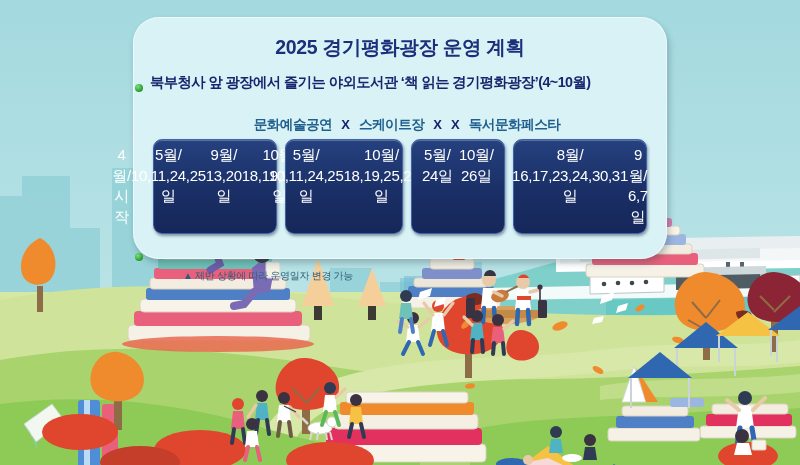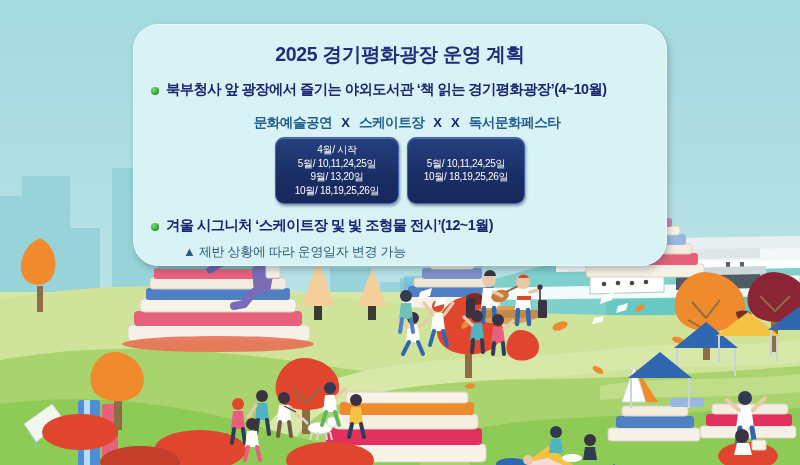--- a/index.html
+++ b/index.html
@@ -8,83 +8,83 @@
     font-family:"Liberation Sans","DejaVu Sans",sans-serif;
     background:#a8dbe0;
     position:relative;
   }
 
   
   #scene { position:absolute; inset:0; width:800px; height:465px; }
 
   
   .panel {
-    position:absolute; left:133px; top:24px; width:534px; height:242px;
+    position:absolute; left:133px; top:17px; width:534px; height:242px;
     background:#d9f2f5;
     border-radius:26px;
     box-shadow:2px 4px 6px rgba(40,70,80,.30), 0 0 0 1px rgba(255,255,255,.55) inset;
     z-index:5;
   }
   .panel-title {
     text-align:center;
     color:#1b2f7a;
     font-size:19.5px;
     font-weight:bold;
     letter-spacing:-0.3px;
     padding-top:17px;
   }
   .bullet-row {
-    display:flex; align-items:flex-start; gap:7px;
-    padding-left:18px;
+    display:flex; align-items:flex-end; gap:7px;
+    padding-left:2px;
     margin-top:13px;
   }
   .dot {
     width:8px; height:8px; border-radius:50%;
     background:radial-gradient(circle at 35% 32%, #7ede7e 0%, #31a431 60%, #1d7a20 100%);
     margin-top:6px; flex:0 0 auto;
   }
   .bullet-text {
     color:#17256e; font-size:14.3px; font-weight:bold; letter-spacing:-0.55px;
     line-height:1.25;
   }
   .cats {
     display:flex; justify-content:center; align-items:baseline;
-    gap:9px; margin-top:15px; padding-left:14px;
+    gap:9px; margin-top:24px; padding-left:14px;
   }
   .cat {
     color:#1f5f8e; font-size:13.6px; font-weight:bold; letter-spacing:-0.5px;
   }
   .xsep { color:#17256e; font-size:13px; font-weight:bold; }
 
   .boxrow {
     display:flex; justify-content:center; gap:8px;
     margin-top:5px; padding:0 20px;
   }
   .datebox {
     background:linear-gradient(180deg,#25417f 0%, #1a2f66 55%, #16275a 100%);
     border:1px solid #3f62a8;
     border-radius:9px;
     box-shadow:1px 2px 3px rgba(20,35,70,.45), 0 1px 0 rgba(255,255,255,.25) inset;
     color:#ffffff;
-    font-size:10px;
+    font-size:15px;
     line-height:1.38;
     text-align:center;
     padding:5px 7px;
-    display:flex; flex-direction:column; justify-content:center;
+    display:flex; flex-direction:row; justify-content:center;
     letter-spacing:-0.3px;
     min-height:52px;
   }
   .datebox.b1 { width:124px; }
   .datebox.b2 { width:118px; }
   .datebox.b3 { width:108px; }
   .datebox.b4 { width:134px; }
 
   .note {
     margin-top:8px; padding-left:50px;
-    color:#2e5c78; font-size:13px; letter-spacing:-0.3px;
+    color:#2e5c78; font-size:10px; letter-spacing:-0.3px;
   }
 </style>
 </head>
 <body>
 
 <svg id="scene" viewBox="0 0 800 465" xmlns="http://www.w3.org/2000/svg">
   <defs>
     <linearGradient id="skyG" x1="0" y1="0" x2="0" y2="1">
       <stop offset="0" stop-color="#a3d9df"></stop>
       <stop offset="1" stop-color="#b9e3e6"></stop>
@@ -581,22 +581,29 @@
     <div class="datebox b1">
       <span>4월/ 시작</span>
       <span>5월/ 10,11,24,25일</span>
       <span>9월/ 13,20일</span>
       <span>10월/ 18,19,25,26일</span>
     </div>
     <div class="datebox b2">
       <span>5월/ 10,11,24,25일</span>
       <span>10월/ 18,19,25,26일</span>
     </div>
+    <div class="datebox b3">
+      <span>5월/ 24일</span>
+      <span>10월/ 26일</span>
+    </div>
+    <div class="datebox b4">
+      <span>8월/ 16,17,23,24,30,31일</span>
+      <span>9월/ 6,7일</span>
+    </div>
   </div>
 
 
   <div class="bullet-row">
     <span class="dot"></span>
-    <span class="bullet-text">겨울 시그니처 ‘스케이트장 및 빛 조형물 전시’(12~1월)</span>
   </div>
 
   <div class="note">▲ 제반 상황에 따라 운영일자 변경 가능</div>
 </div>
 
 </body></html>

